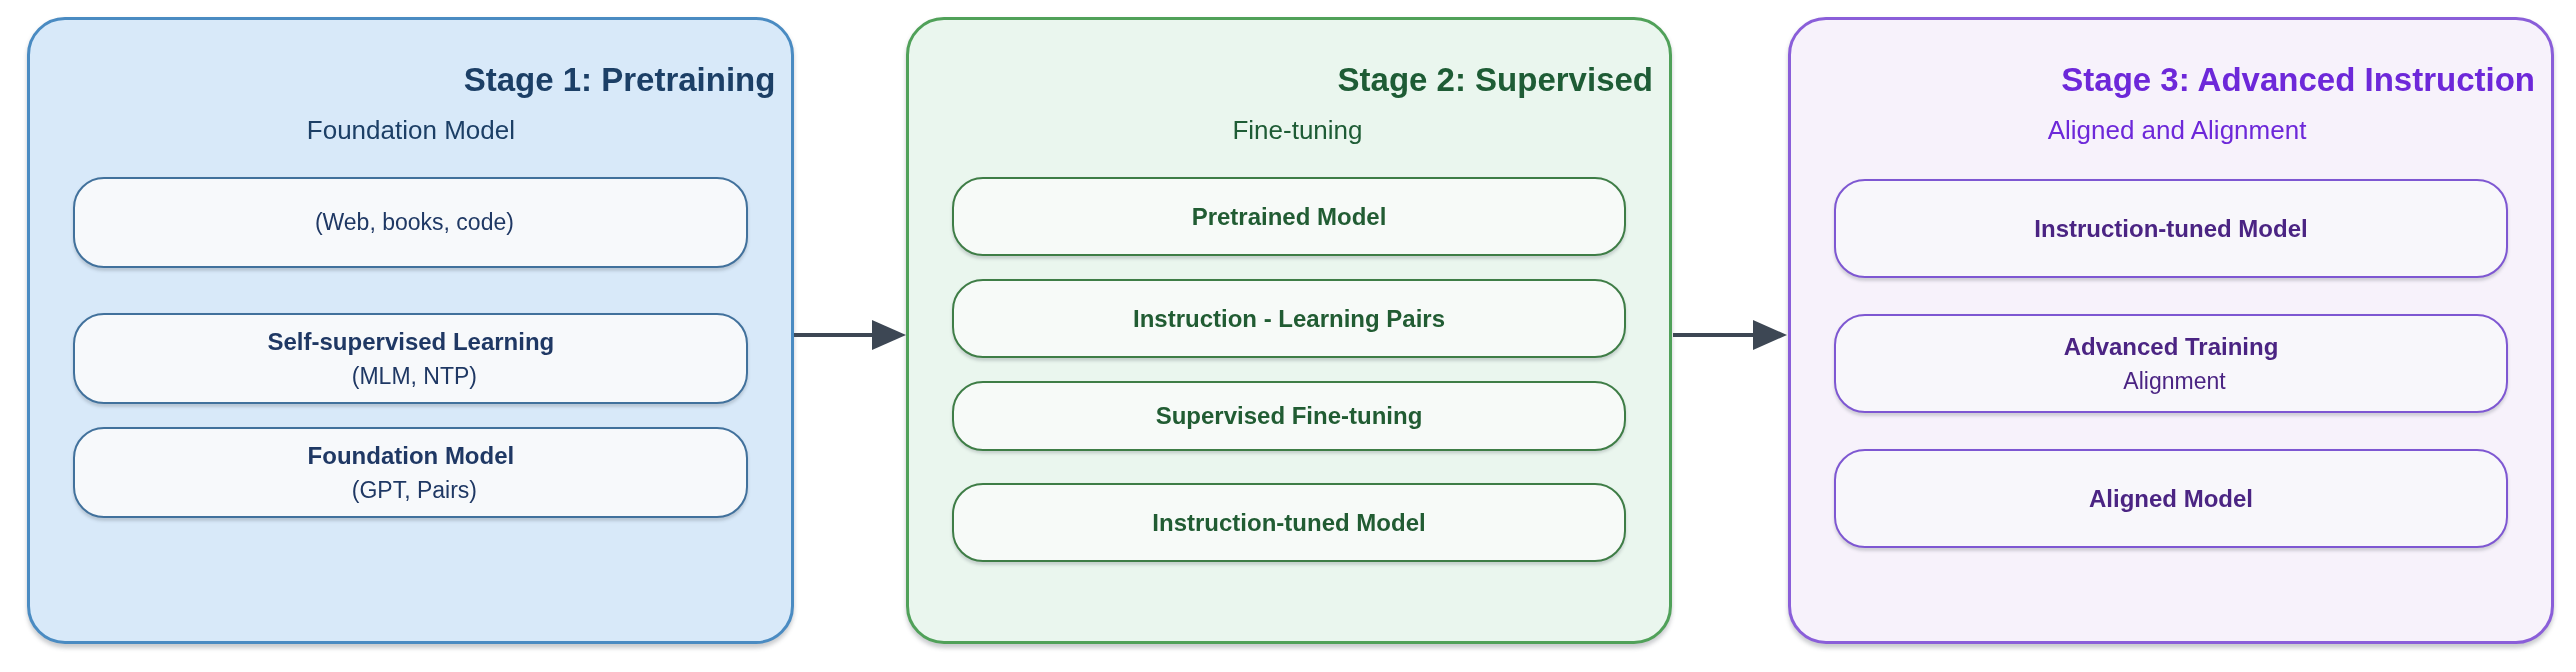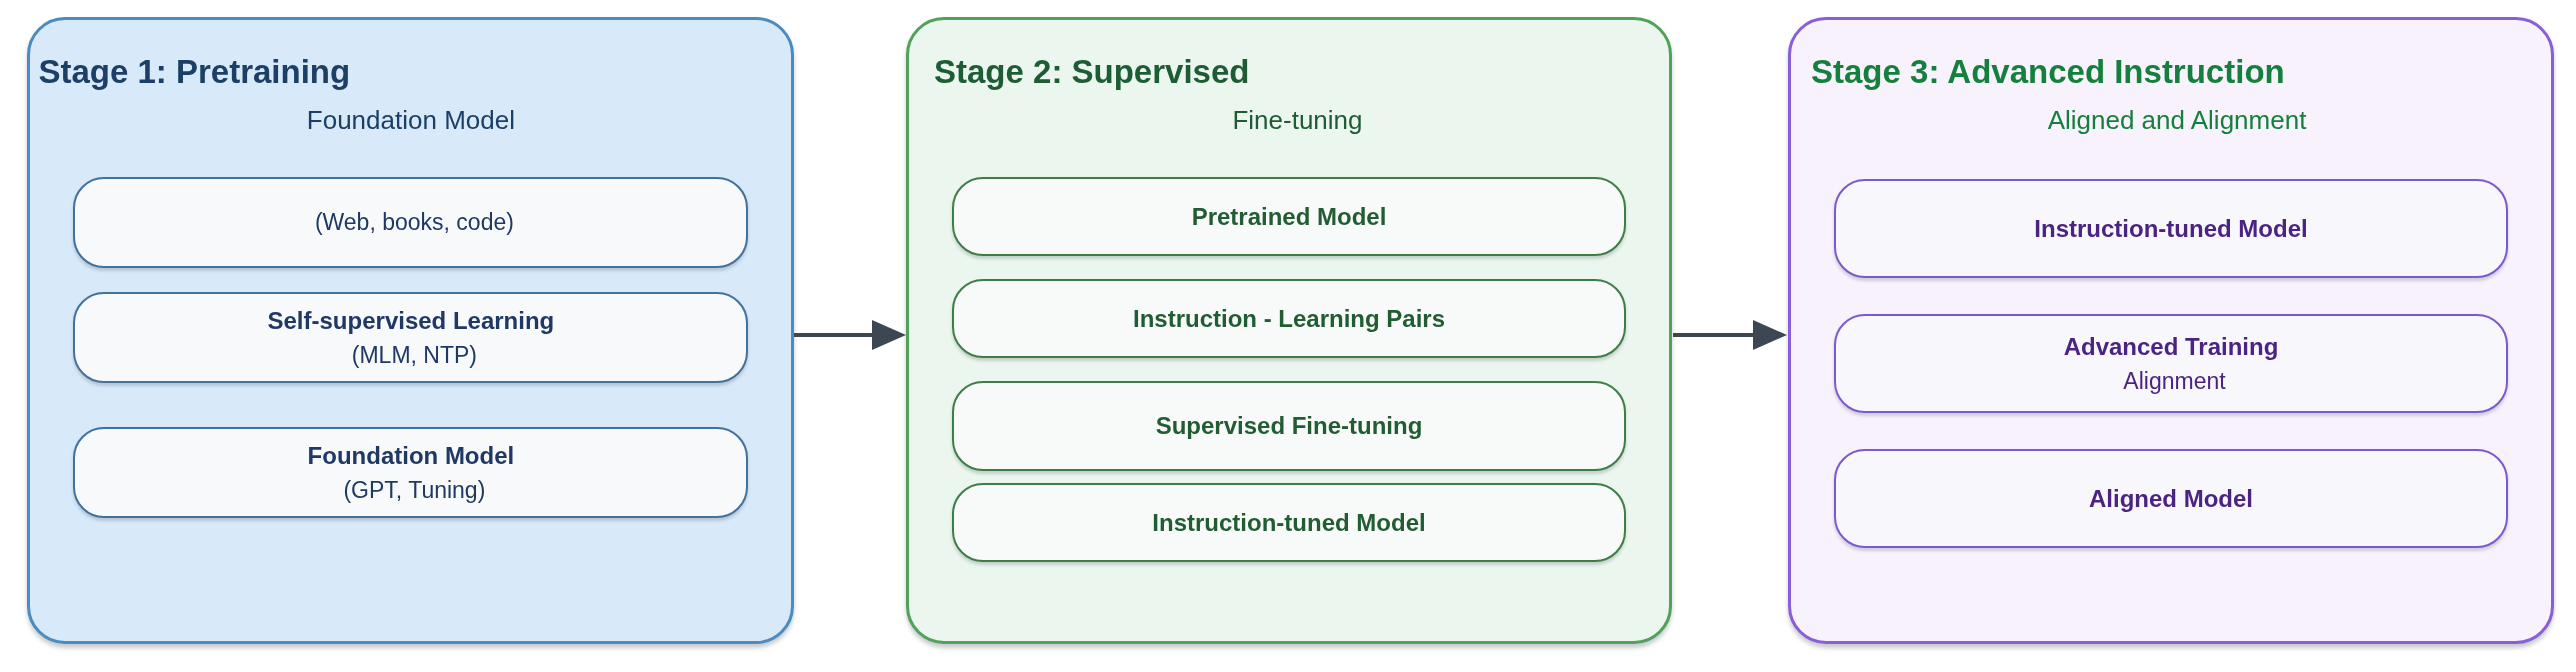--- a/index.html
+++ b/index.html
@@ -18,35 +18,35 @@
     border-radius: 38px;
     border: 3.1px solid;
     box-sizing: border-box;
     box-shadow: 0 3.1px 4.7px rgba(60,70,80,0.28);
   }
   .stage1 { left: 27.4px;  width: 767px; background: #d8e9f9; border-color: #4a8bc2; }
   .stage2 { left: 906px; width: 766px; background: #eaf6ee; border-color: #50a159; padding-left: 17px; }
   .stage3 { left: 1788px; width: 766px; background: #f7f2fb; border-color: #8a5ed9; }
 
   .stage-title {
-    margin: 8px;
+    margin: 16px;
     padding-top: 25px;
-    text-align: left;
+    text-align: right;
     font-size: 33px;
     font-weight: bold;
   }
   .stage-subtitle {
     margin-top: 14px;
     text-align: center;
     font-size: 26px;
     font-weight: normal;
   }
   .stage1 .stage-title, .stage1 .stage-subtitle { color: #1c3f66; }
   .stage2 .stage-title, .stage2 .stage-subtitle { color: #1e5c35; }
-  .stage3 .stage-title, .stage3 .stage-subtitle { color: #15803d; padding-left: 12px; }
+  .stage3 .stage-title, .stage3 .stage-subtitle { color: #6d28d9; padding-left: 12px; }
 
   .item {
     position: absolute;
     left: 43px;
     right: 43px;
     border: 2.4px solid;
     border-radius: 31px;
     box-sizing: border-box;
     display: flex;
     flex-direction: column;
@@ -59,26 +59,26 @@
   .stage1 .item { background: #f7f9fb; border-color: #41719c; color: #1f3864; }
   .stage2 .item { background: #f7faf8; border-color: #3e7d46; color: #215c33; }
   .stage3 .item { background: #f8f7fb; border-color: #7e57d2; color: #4b2483; }
 
   .item-title { font-size: 24px; font-weight: bold; }
   .item-sub   { font-size: 23px; font-weight: normal; margin-left: 7px; }
   .item-sub:empty { display: none; }
 
   
   .s1-i0 { top: 157px; height: 91px; }
-  .s1-i1 { top: 272px; height: 91px; }
+  .s1-i1 { top: 293px; height: 91px; }
   .s1-i2 { top: 407px; height: 91px; }
   
   .s2-i0 { top: 157px; height: 79px; }
   .s2-i1 { top: 259px; height: 79px; }
-  .s2-i2 { top: 361px; height: 90px; }
+  .s2-i2 { top: 361px; height: 70px; }
   .s2-i3 { top: 463px; height: 79px; }
   
   .s3-i0 { top: 159px; height: 99px; }
   .s3-i1 { top: 294px; height: 99px; }
   .s3-i2 { top: 429px; height: 99px; }
 
   .arrow-line {
     position: absolute;
     top: 333px;
     height: 3.9px;
@@ -109,21 +109,21 @@
 
     <div class="item s1-i0">
       <div class="item-sub">(Web, books, code)</div>
     </div>
     <div class="item s1-i1">
       <div class="item-title">Self-supervised Learning</div>
       <div class="item-sub">(MLM, NTP)</div>
     </div>
     <div class="item s1-i2">
       <div class="item-title">Foundation Model</div>
-      <div class="item-sub">(GPT, Tuning)</div>
+      <div class="item-sub">(GPT, Pairs)</div>
     </div>
   </section>
 
   <div class="arrow-line a1-line"></div>
   <div class="arrow-head a1-head"></div>
 
   <section class="stage stage2">
     <h2 class="stage-title">Stage 2: Supervised</h2>
     <div class="stage-subtitle">Fine-tuning</div>
 

